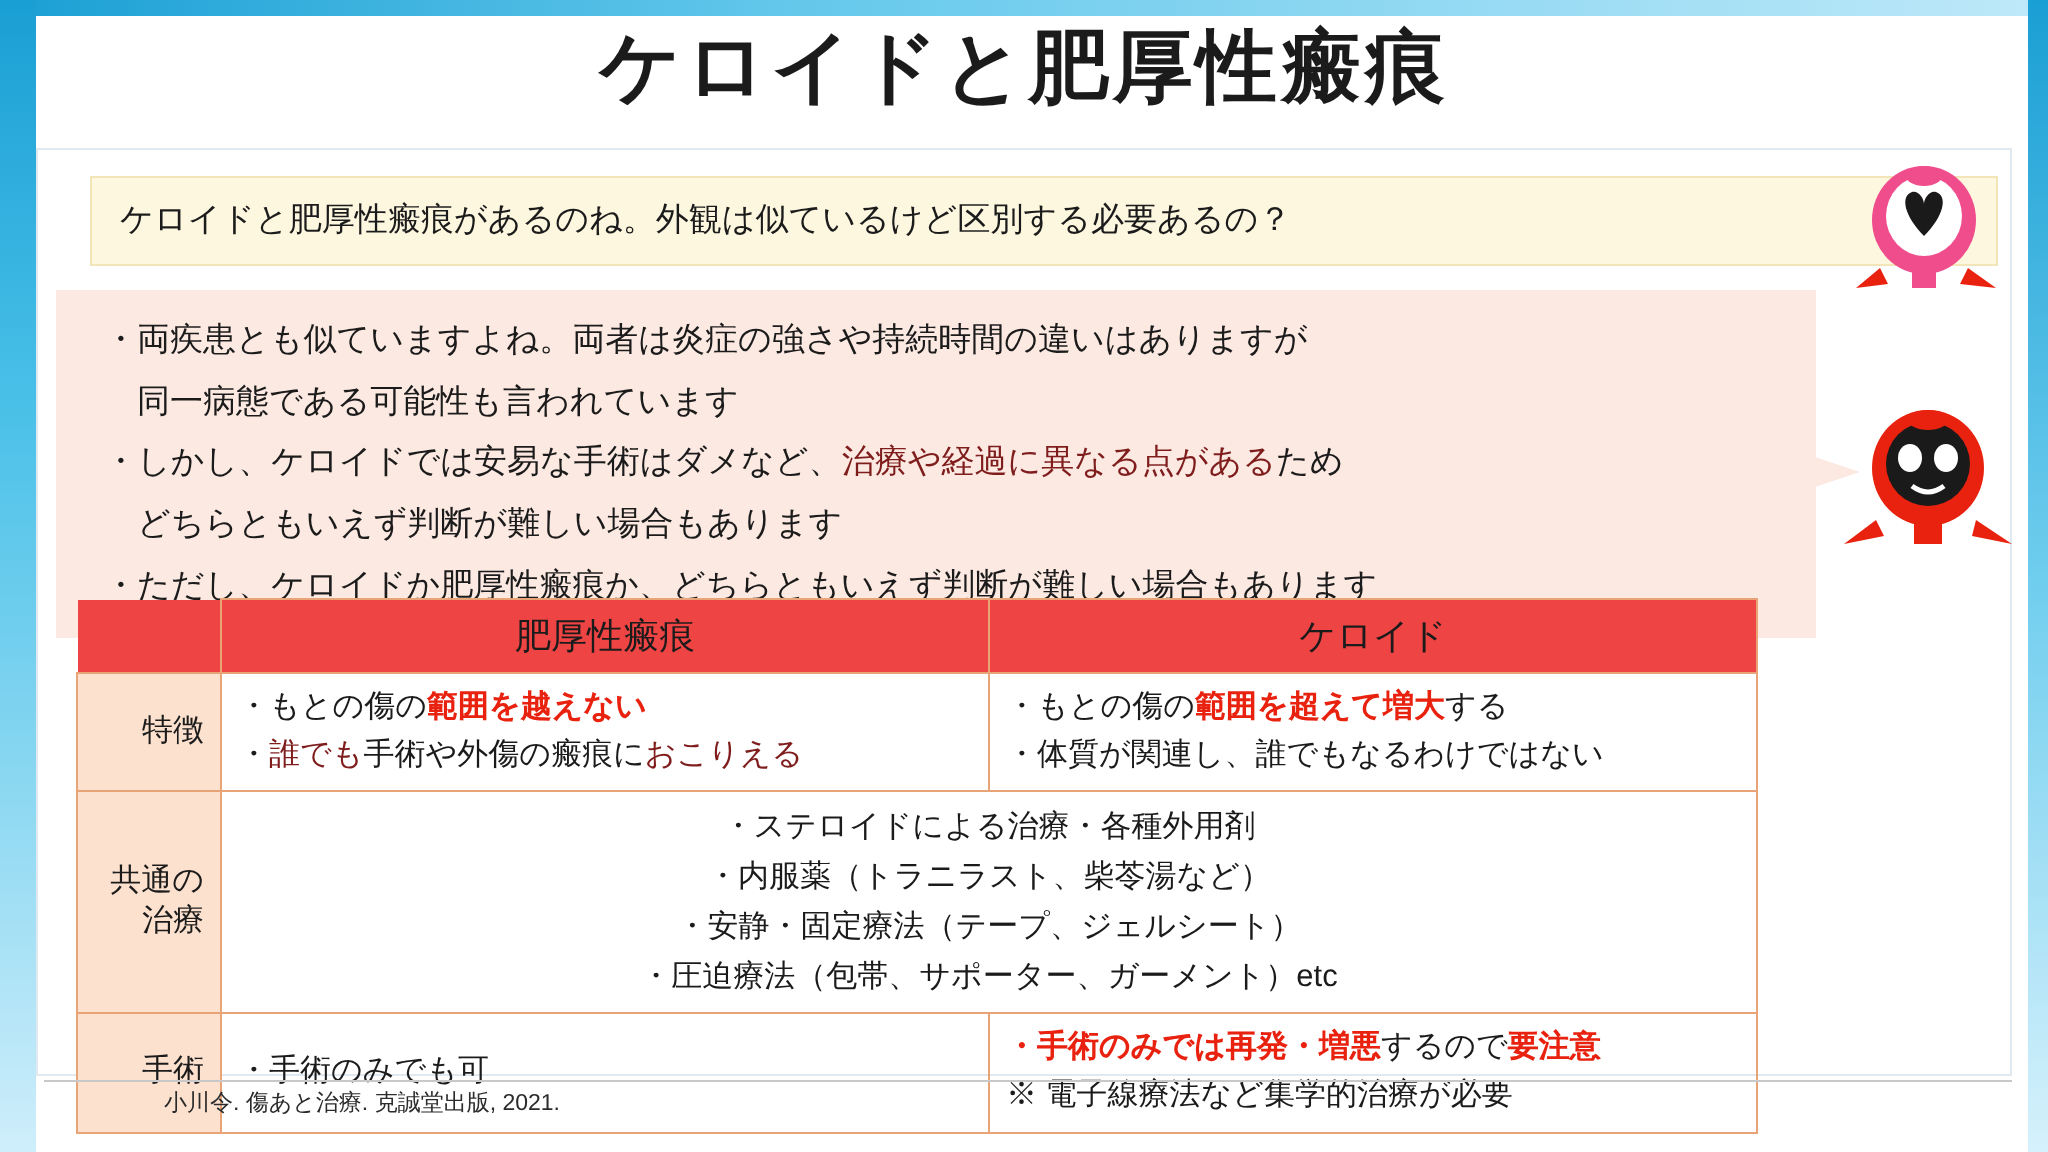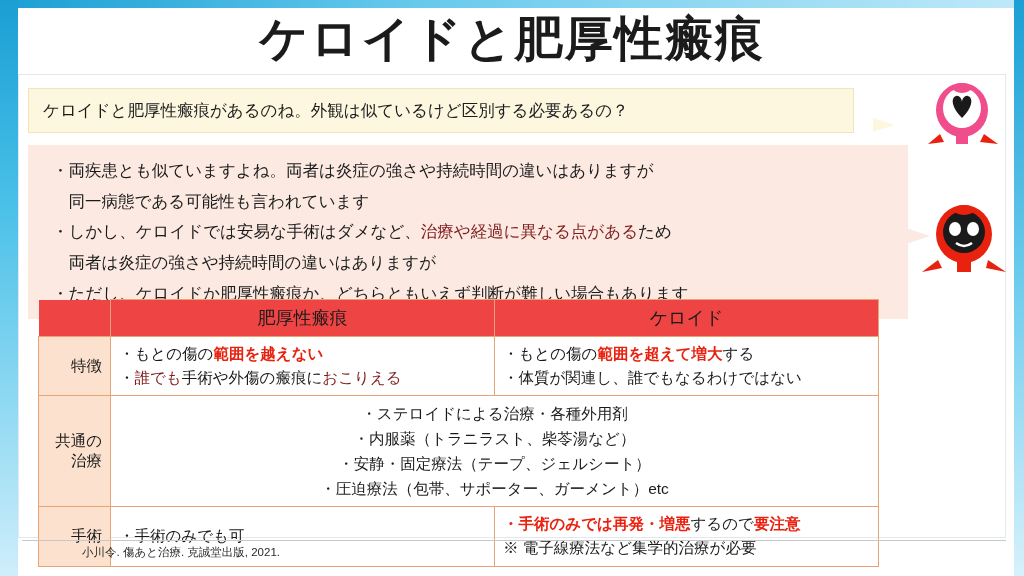--- a/index.html
+++ b/index.html
@@ -44,43 +44,43 @@
     height: 8px;
     background: linear-gradient(to right, #1a9fd4 0%, #66c9ec 40%, #bfe9f9 100%);
   }
   
   .title {
     position: absolute;
     left: 0;
     top: 8px;
     width: 1024px;
     text-align: center;
-    font-size: 48px;
+    font-size: 40px;
     font-weight: bold;
     color: #1b1b1b;
     letter-spacing: 2px;
     line-height: 1.3;
   }
   
   .panel {
     position: absolute;
     left: 18px;
     top: 74px;
     width: 988px;
     height: 464px;
     background: #ffffff;
     border: 1px solid #dfe9ef;
     box-sizing: border-box;
   }
   
   .bubble-question {
     position: absolute;
-    left: 28px;
+    left: 45px;
     top: 88px;
-    width: 826px;
+    width: 954px;
     background: #fdf7e0;
     border: 1px solid #f2e6b8;
     padding: 10px 14px;
     box-sizing: border-box;
     font-size: 16.5px;
     color: #1b1b1b;
     line-height: 1.4;
   }
   .bubble-tail {
     position: absolute;
@@ -199,21 +199,21 @@
 
   <div class="panel"></div>
 
   <div class="bubble-question">ケロイドと肥厚性瘢痕があるのね。外観は似ているけど区別する必要あるの？</div>
   <div class="bubble-tail"></div>
 
   <div class="answer-box">
     <div class="answer-line">・両疾患とも似ていますよね。両者は炎症の強さや持続時間の違いはありますが</div>
     <div class="answer-line">　同一病態である可能性も言われています</div>
     <div class="answer-line"><span>・しかし、ケロイドでは安易な手術はダメなど、</span><span class="red">治療や経過に異なる点がある</span><span>ため</span></div>
-    <div class="answer-line">　両者は炎症の強さや持続時間の違いはありますが</div>
+    <div class="answer-line">　どちらともいえず判断が難しい場合もあります</div>
     <div class="answer-line">・ただし、ケロイドか肥厚性瘢痕か、どちらともいえず判断が難しい場合もあります</div>
   </div>
   <div class="answer-tail"></div>
 
   <table class="cmp">
     <colgroup>
       <col style="width:72px">
       <col style="width:384px">
       <col style="width:384px">
     </colgroup>

